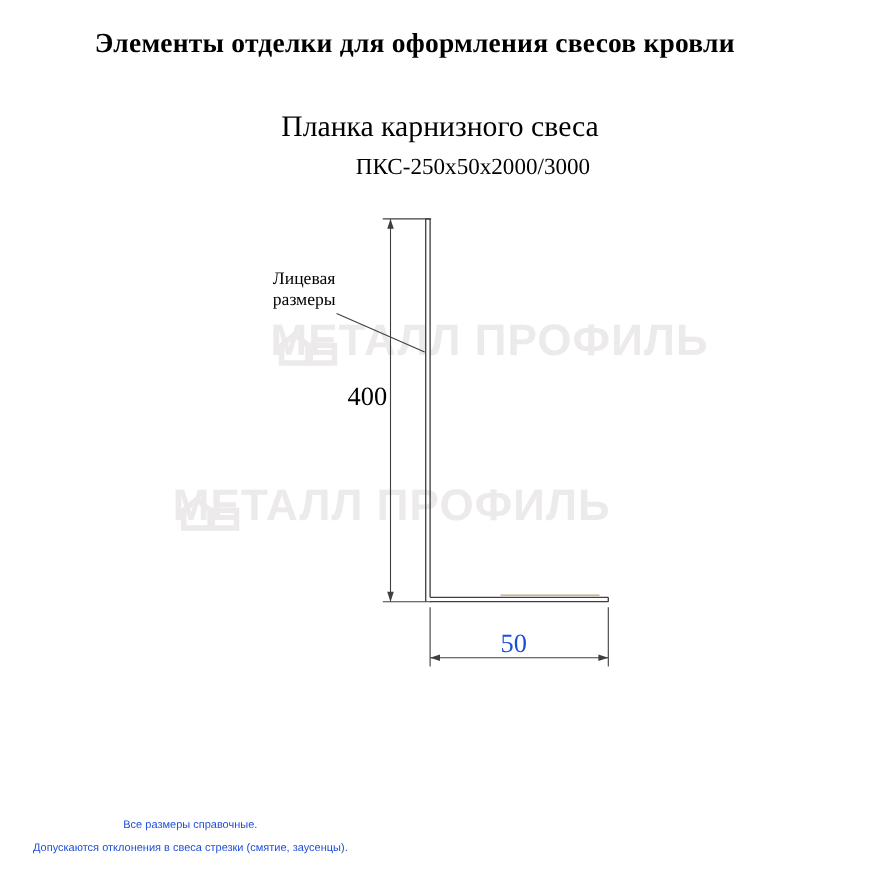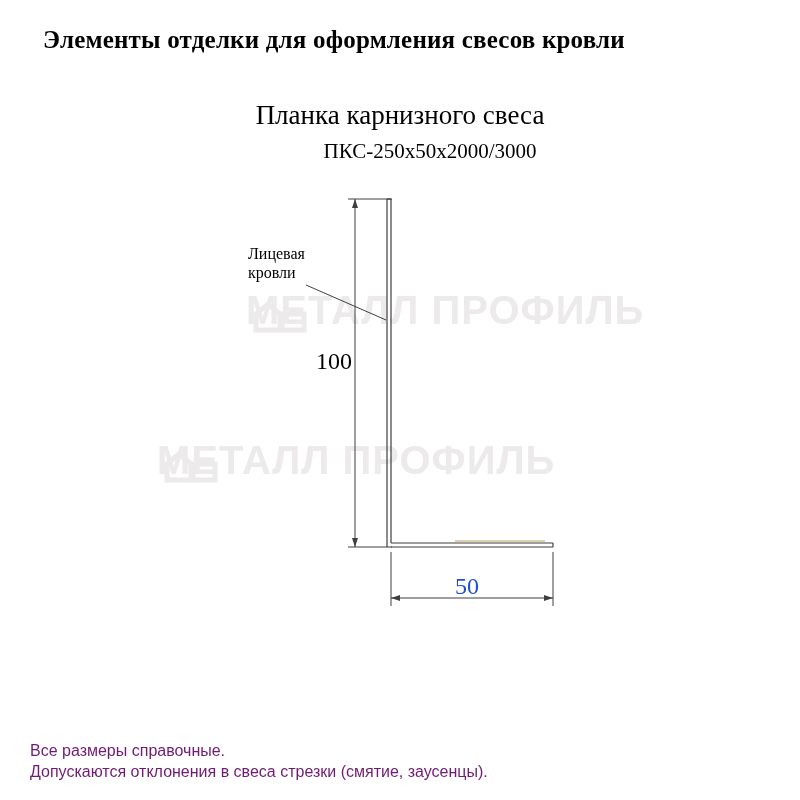--- a/index.html
+++ b/index.html
@@ -17,21 +17,21 @@
   }
   .page {
     position: absolute;
     inset: 0;
   }
   .title {
     position: absolute;
     top: 26px;
     left: 0;
     width: 668px;
-    text-align: center;
+    text-align: right;
     font-family: "Liberation Serif", serif;
     font-size: 25px;
     font-weight: bold;
     letter-spacing: 0.2px;
     color: #000000;
   }
   .subtitle-1 {
     position: absolute;
     top: 100px;
     left: 0;
@@ -102,23 +102,24 @@
     top: 573px;
     font-family: "Liberation Serif", serif;
     font-size: 24px;
     color: #1d4ed8;
   }
   .footnotes {
     position: absolute;
     left: 30px;
     top: 740px;
     font-family: "Liberation Sans", sans-serif;
-    font-size: 16px;
+    font-size: 10px;
     line-height: 21px;
-    color: #701a75;
+    color: #1d4ed8;
+    text-align: center;
   }
   .footnotes div { white-space: nowrap; }
 </style>
 </head>
 <body>
 
 <div class="page">
 
   <div class="title">Элементы отделки для оформления свесов кровли</div>
   <div class="subtitle-1">Планка карнизного свеса</div>
@@ -166,24 +167,24 @@
       <line x1="391" y1="598" x2="553" y2="598"></line>
       <line x1="391" y1="552" x2="391" y2="606"></line>
       <line x1="553" y1="552" x2="553" y2="606"></line>
       <path d="M391 598 L400 595 L400 601 Z" fill="#3f3f3f" stroke="none"></path>
       <path d="M553 598 L544 595 L544 601 Z" fill="#3f3f3f" stroke="none"></path>
     </g>
   </svg>
 
   <div class="label-face">
     <div>Лицевая</div>
-    <div>кровли</div>
+    <div>размеры</div>
   </div>
 
-  <div class="dim-250">100</div>
+  <div class="dim-250">400</div>
   <div class="dim-50">50</div>
 
   <div class="footnotes">
     <div>Все размеры справочные.</div>
     <div>Допускаются отклонения в свеса стрезки (смятие, заусенцы).</div>
   </div>
 
 </div>
 
 </body></html>

